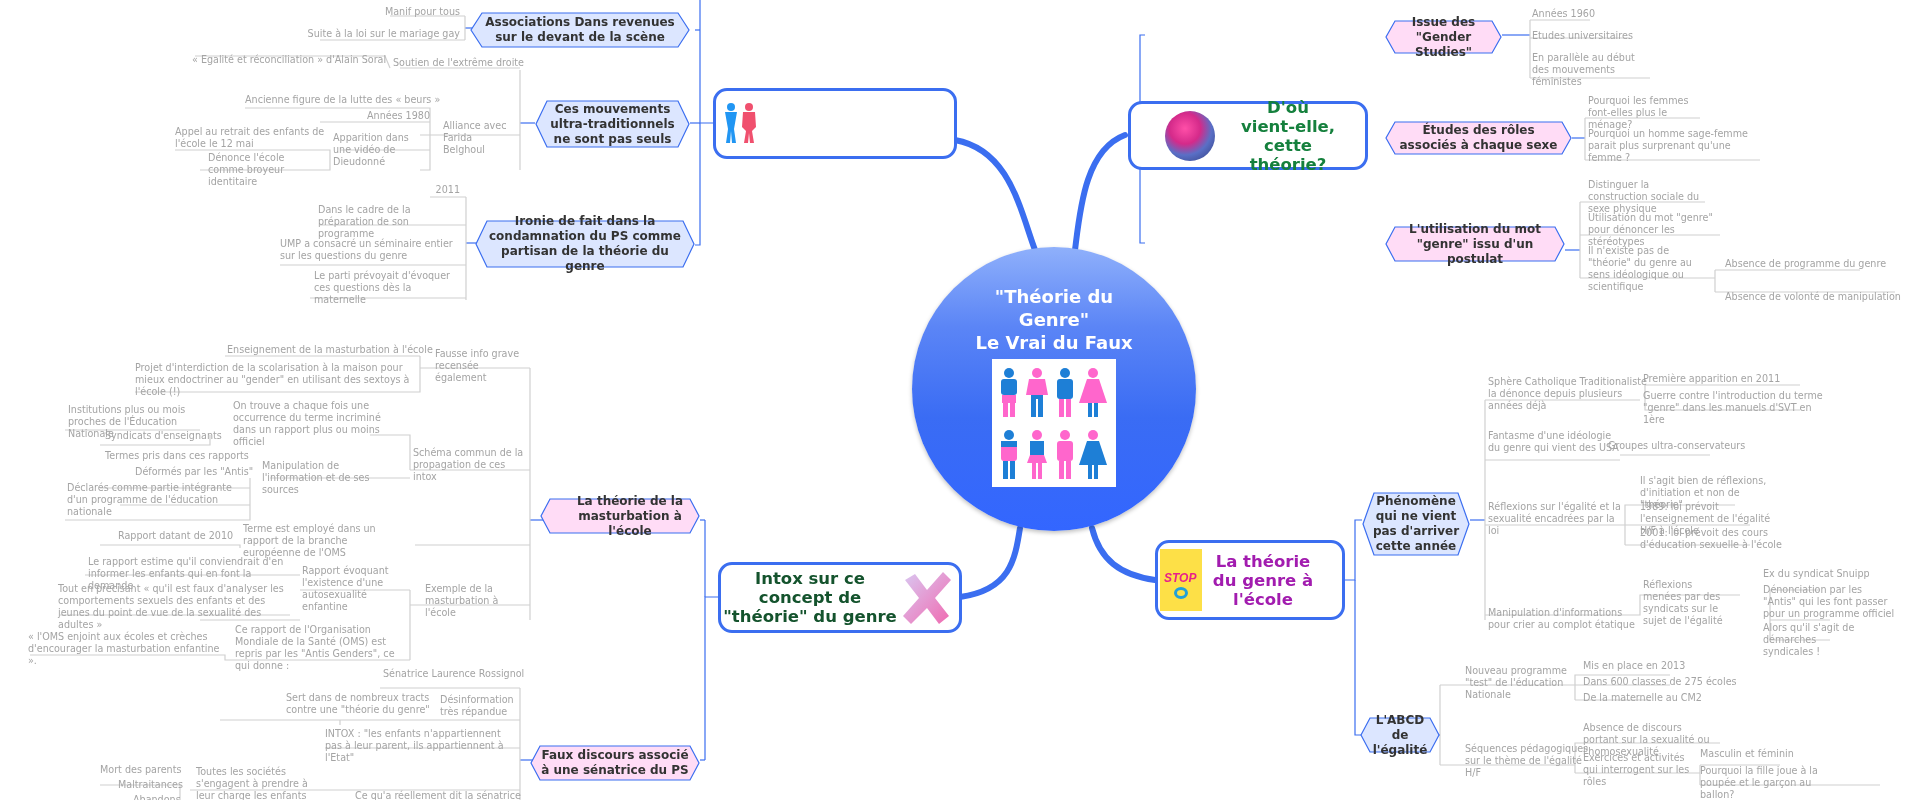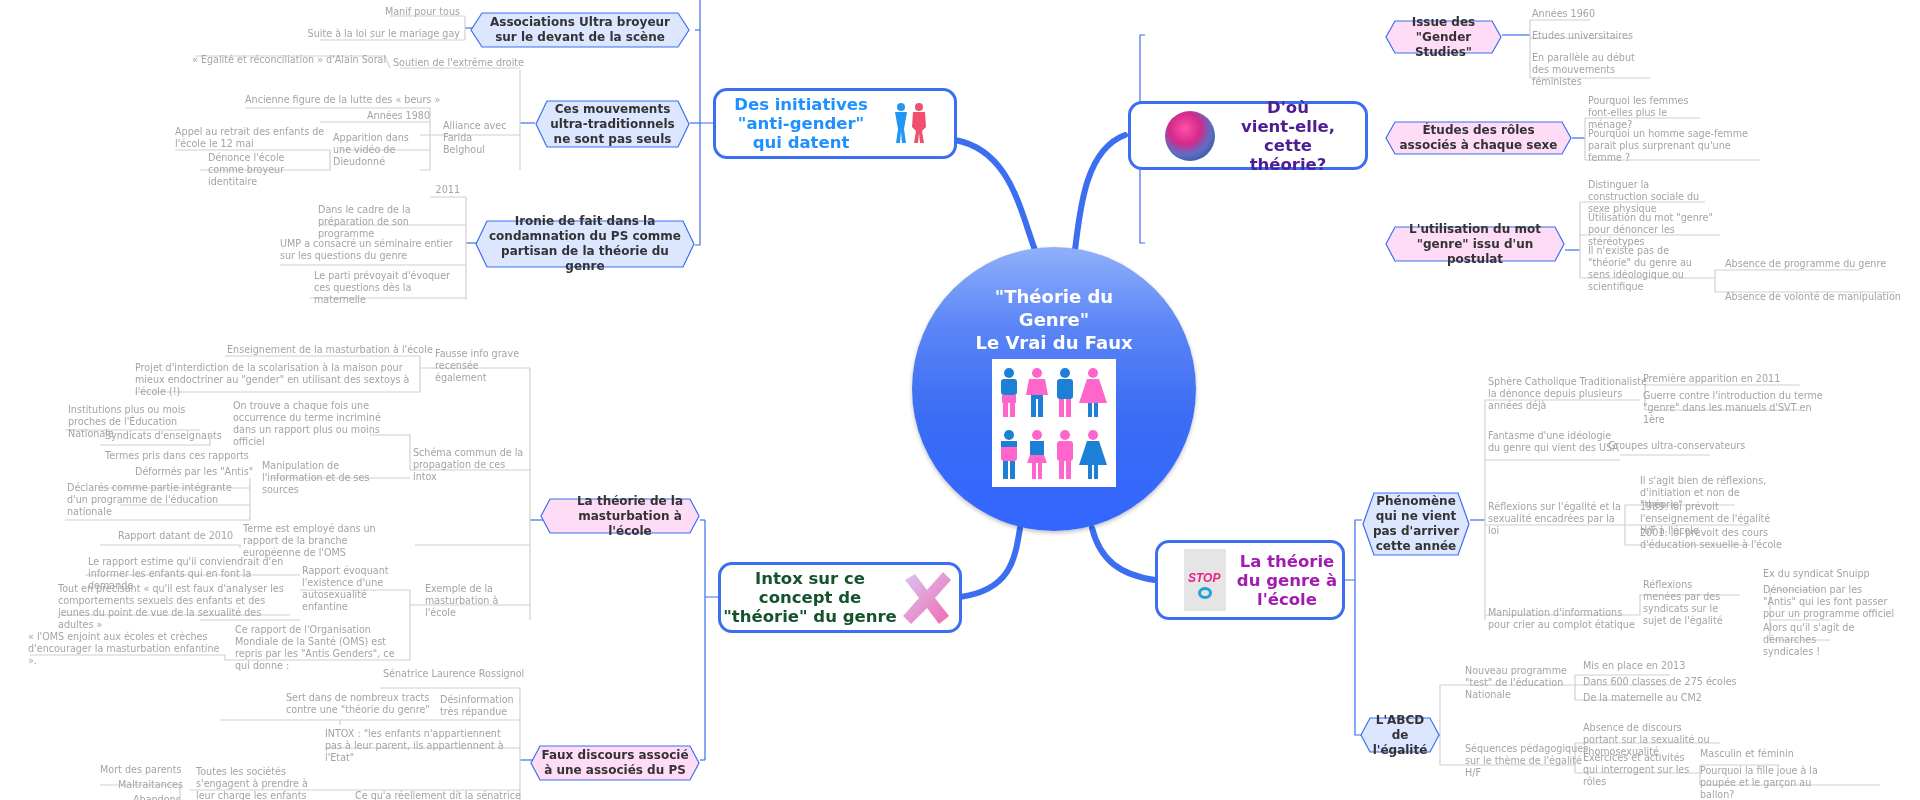--- a/index.html
+++ b/index.html
@@ -123,38 +123,33 @@
         <circle cx="101" cy="76" r="5" fill="#ff66cc"></circle>
           <polygon points="95,82 107,82 115,106 87,106" fill="#1e7fd6"></polygon>
           <rect x="96" y="106" width="4" height="14" fill="#1e7fd6"></rect>
           <rect x="102" y="106" width="4" height="14" fill="#1e7fd6"></rect>
       </g>
     </svg>
   </div>
 </div>
 
 <div class="main" style="left:713px;top:88px;width:244px;height:71px;">
-  <div class="t" style="color:#1e90ff;width:170px;">
-    <div>Des initiatives</div>
-    <div>"anti-gender"</div>
-    <div>qui datent</div>
-  </div>
   <div style="width:50px;height:46px;">
     <svg width="50" height="46" viewBox="0 0 50 46">
       <circle cx="15" cy="6" r="4" fill="#2196f3"></circle>
         <path d="M9 11 L21 11 L18 28 L20 42 L16 42 L15 30 L14 42 L10 42 L12 28 Z" fill="#2196f3"></path>
       <circle cx="33" cy="6" r="4" fill="#f0506e"></circle>
         <path d="M27 11 L39 11 L40 26 L36 30 L38 42 L34 42 L33 32 L32 42 L28 42 L30 30 L26 26 Z" fill="#f0506e"></path>
     </svg>
   </div>
 </div>
 
 <div class="main" style="left:1128px;top:101px;width:240px;height:69px;">
   <div style="margin-left:34px;width:50px;height:50px;border-radius:50%;background:radial-gradient(circle at 40% 35%,#ff4fa8 0%,#d42a8a 35%,#5a6fc6 60%,#2c3a7a 100%);"></div>
-  <div class="t" style="color:#4c1d95;width:130px;margin-left:8px;">
+  <div class="t" style="color:#15803d;width:130px;margin-left:8px;">
     <div>D'où</div>
     <div>vient-elle,</div>
     <div>cette théorie?</div>
   </div>
 </div>
 
 <div class="main" style="left:718px;top:562px;width:244px;height:71px;">
   <div class="t" style="color:#14532d;width:178px;">
     <div>Intox sur ce</div>
     <div>concept de</div>
@@ -167,36 +162,36 @@
             <stop offset="0" stop-color="#d9c8f2"></stop>
             <stop offset="1" stop-color="#f06ab0"></stop>
           </linearGradient>
         </defs>
       <path d="M6 10 L16 4 L28 20 L44 2 L52 10 L36 28 L50 46 L40 54 L28 38 L12 54 L4 46 L20 28 Z" fill="url(#xg)"></path>
     </svg>
   </div>
 </div>
 
 <div class="main" style="left:1155px;top:540px;width:190px;height:80px;">
-  <div style="margin-left:26px;width:42px;height:62px;background:#e5e5e5;position:relative;">
+  <div style="margin-left:2px;width:42px;height:62px;background:#fde047;position:relative;">
     <div style="position:absolute;left:4px;top:22px;font:bold 12px 'Liberation Sans',sans-serif;color:#e8208a;font-style:italic;">STOP</div>
     <div style="position:absolute;left:14px;top:38px;width:14px;height:12px;border:3px solid #22a0d8;border-radius:50%;box-sizing:border-box;"></div>
   </div>
   <div class="t" style="color:#a21caf;width:110px;margin-left:6px;">
     <div>La théorie</div>
     <div>du genre à</div>
     <div>l'école</div>
   </div>
 </div>
 
 <div class="hex" style="left:470px;top:12px;width:220px;height:36px;">
   <svg preserveAspectRatio="none" viewBox="0 0 220 36">
       <polygon points="12,1 208,1 219,18 208,35 12,35 1,18" fill="#dce6ff" stroke="#3b6ef0" stroke-width="1.2"></polygon>
     </svg>
-  <span style="width:190px;">Associations Ultra broyeur sur le devant de la scène</span>
+  <span style="width:190px;">Associations Dans revenues sur le devant de la scène</span>
 </div>
 <div class="hex" style="left:535px;top:100px;width:155px;height:48px;">
   <svg preserveAspectRatio="none" viewBox="0 0 155 48">
       <polygon points="12,1 143,1 154,24 143,47 12,47 1,24" fill="#dce6ff" stroke="#3b6ef0" stroke-width="1.2"></polygon>
     </svg>
   <span style="width:135px;">Ces mouvements ultra-traditionnels ne sont pas seuls</span>
 </div>
 <div class="hex" style="left:475px;top:220px;width:220px;height:48px;">
   <svg preserveAspectRatio="none" viewBox="0 0 220 48">
       <polygon points="12,1 208,1 219,24 208,47 12,47 1,24" fill="#dce6ff" stroke="#3b6ef0" stroke-width="1.2"></polygon>
@@ -226,21 +221,21 @@
 <div class="hex" style="left:540px;top:498px;width:160px;height:36px;justify-content:flex-end;">
   <svg preserveAspectRatio="none" viewBox="0 0 160 36">
       <polygon points="10,1 150,1 159,18 150,35 10,35 1,18" fill="#ffdcf6" stroke="#3b6ef0" stroke-width="1.2"></polygon>
     </svg>
   <span style="width:140px;">La théorie de la masturbation à l'école</span>
 </div>
 <div class="hex" style="left:530px;top:745px;width:170px;height:36px;">
   <svg preserveAspectRatio="none" viewBox="0 0 170 36">
       <polygon points="10,1 160,1 169,18 160,35 10,35 1,18" fill="#ffdcf6" stroke="#3b6ef0" stroke-width="1.2"></polygon>
     </svg>
-  <span style="width:150px;">Faux discours associé à une associés du PS</span>
+  <span style="width:150px;">Faux discours associé à une sénatrice du PS</span>
 </div>
 
 <div class="hex" style="left:1362px;top:492px;width:108px;height:64px;">
   <svg preserveAspectRatio="none" viewBox="0 0 108 64">
       <polygon points="12,1 96,1 107,32 96,63 12,63 1,32" fill="#dce6ff" stroke="#3b6ef0" stroke-width="1.2"></polygon>
     </svg>
   <span style="width:88px;">Phénomène qui ne vient pas d'arriver cette année</span>
 </div>
 <div class="hex" style="left:1360px;top:717px;width:80px;height:36px;">
   <svg preserveAspectRatio="none" viewBox="0 0 80 36">

